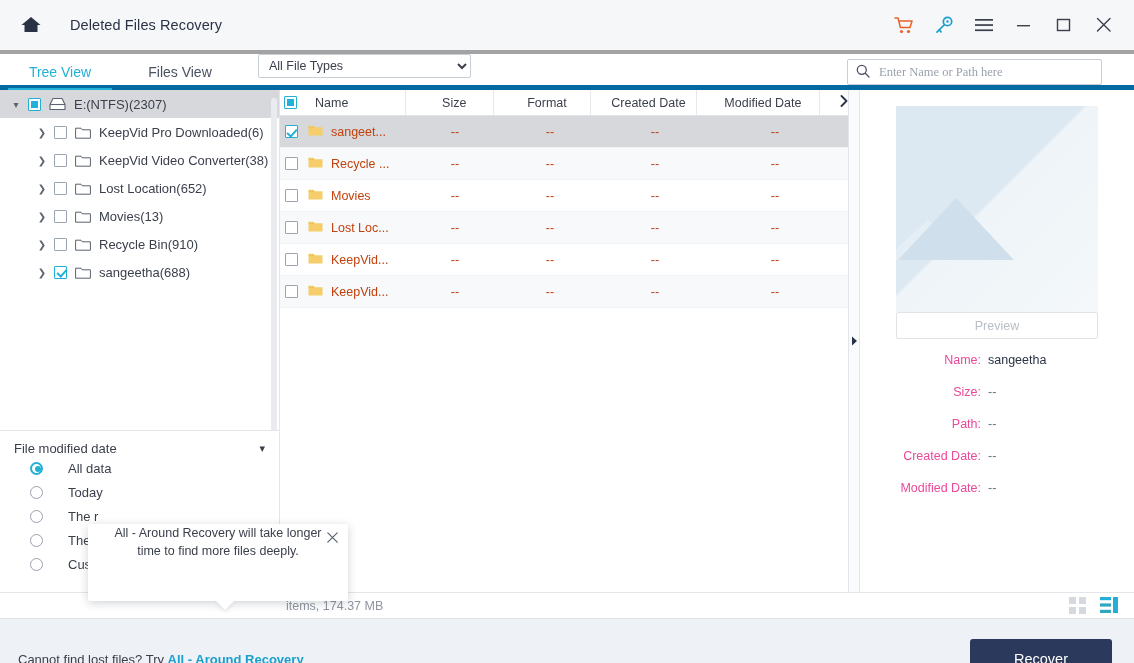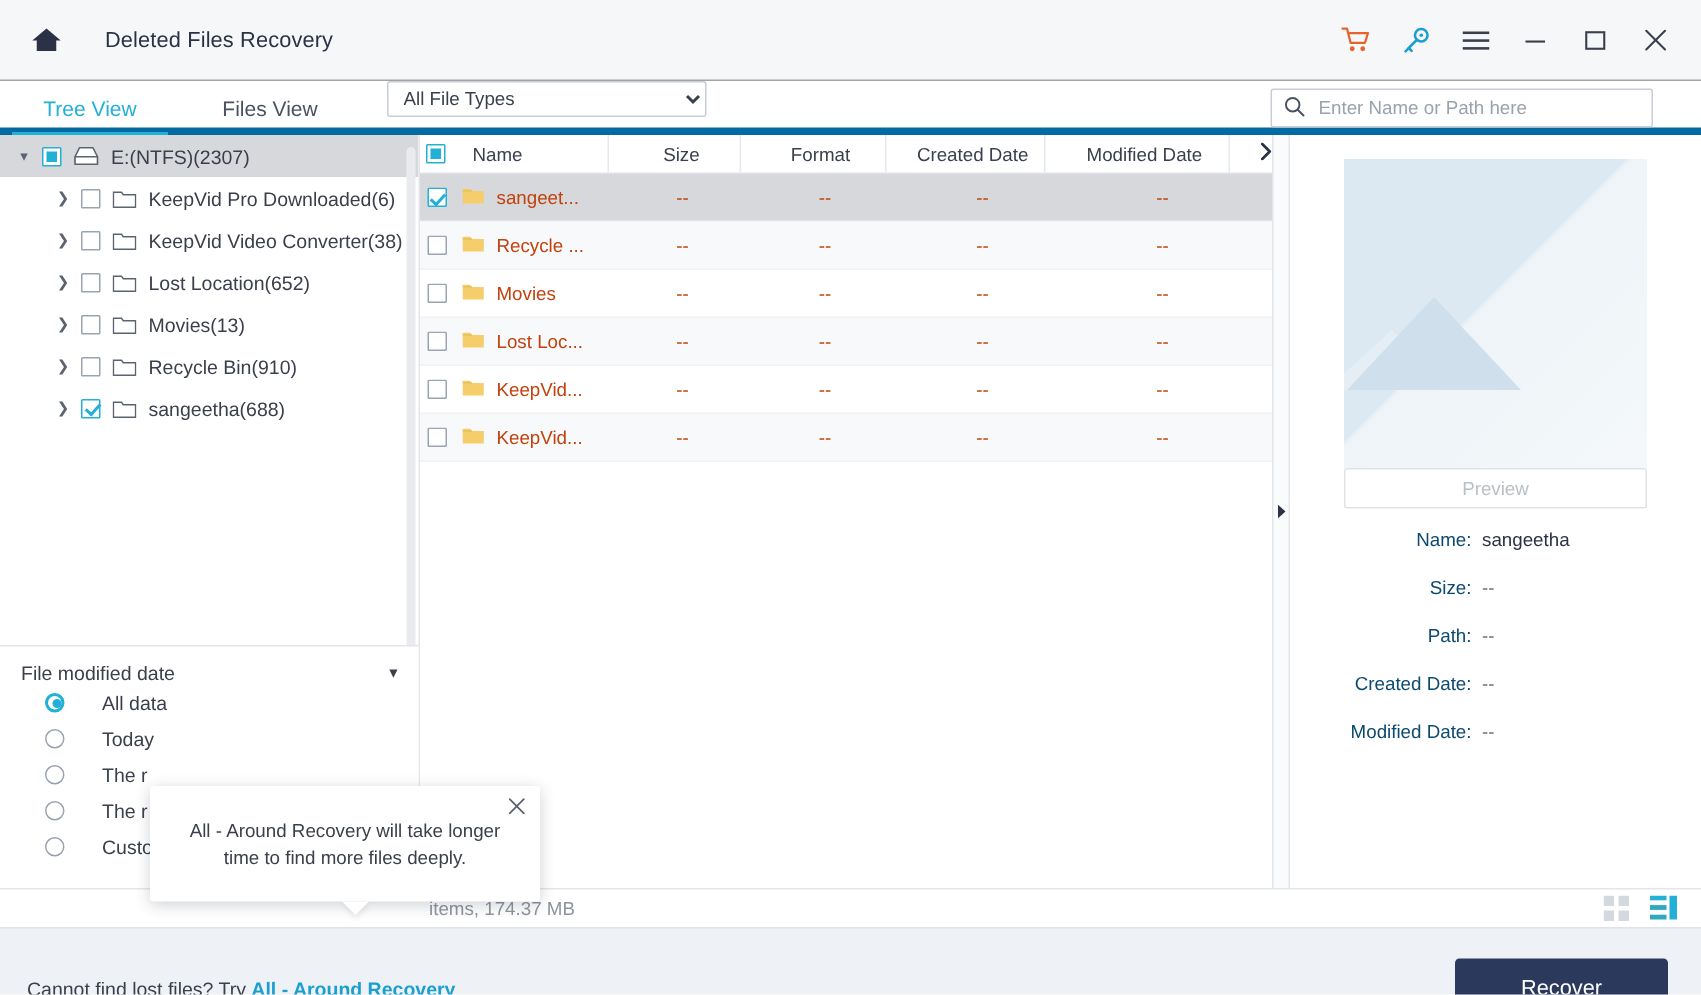--- a/index.html
+++ b/index.html
@@ -11,21 +11,21 @@
     color: #3a3f4b;
     background: #ffffff;
     overflow: hidden;
     position: relative;
   }
 
   
   .titlebar {
     height: 54px;
     background: #f5f7f9;
-    border-bottom: 1px solid #a3a3a3;
+    border-bottom: 4px solid #a3a3a3;
     display: flex;
     align-items: center;
     padding: 0 10px 0 18px;
     position: relative;
   }
   .home-icon { width: 26px; height: 26px; display: flex; align-items: center; justify-content: center; }
   .app-title {
     margin-left: 26px;
     font-size: 14.5px;
     color: #2b3245;
@@ -81,21 +81,21 @@
     width: 255px; height: 26px;
     border: 1px solid #c8ced6;
     border-radius: 2px;
     background: #fff;
     display: flex; align-items: center;
     padding: 0 8px;
   }
   .search-input {
     border: 0; outline: 0;
     flex: 1;
-    font-family: Liberation Sans, sans-serif;
+    font-family: Liberation Serif, serif;
     font-size: 12.5px;
     color: #3a3f4b;
     margin-left: 7px;
     background: transparent;
   }
   .search-input::placeholder { color: #9aa2ad; }
 
   
   .main {
     display: flex;
@@ -306,21 +306,21 @@
     padding: 14px 18px 0 10px;
   }
   .meta-row {
     display: flex;
     margin-bottom: 18px;
     font-size: 12.5px;
     align-items: baseline;
   }
   .meta-label {
     width: 118px; text-align: right;
-    color: #0c4a6e;
+    color: #ec4899;
     padding-right: 7px;
     flex: 0 0 118px;
   }
   .meta-value { color: #2b3245; }
   .meta-value.dim { color: #6a717c; }
 
   
   .statusbar {
     height: 26px;
     border-top: 1px solid #e2e6ea;
@@ -363,23 +363,22 @@
 
   
   .tooltip {
     position: absolute;
     left: 88px; top: 524px;
     width: 260px; height: 77px;
     background: #fff;
     box-shadow: 0 2px 10px rgba(40,50,70,.22);
     border-radius: 2px;
     z-index: 40;
-    display: flex; align-items: center; justify-content: center;
+    display: flex; justify-content: center;
     padding: 0 22px;
-    margin-left: 12px;
   }
   .tooltip-text {
     font-size: 12.5px;
     color: #3a3f4b;
     text-align: center;
     line-height: 18px;
   }
   .tooltip-close {
     position: absolute;
     right: 7px; top: 4px;

